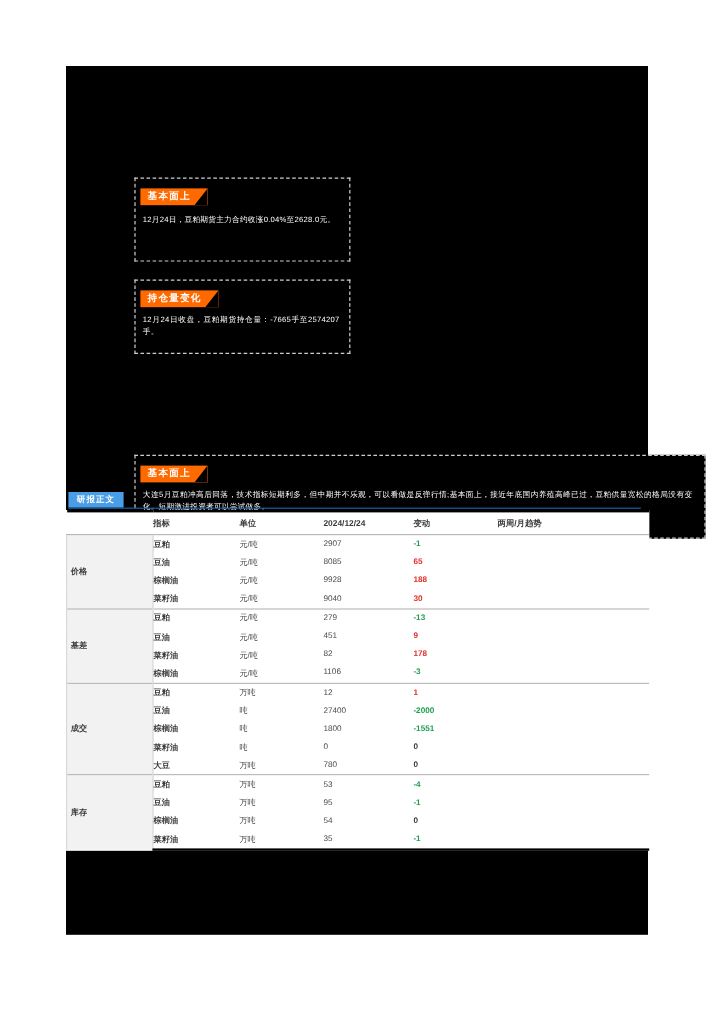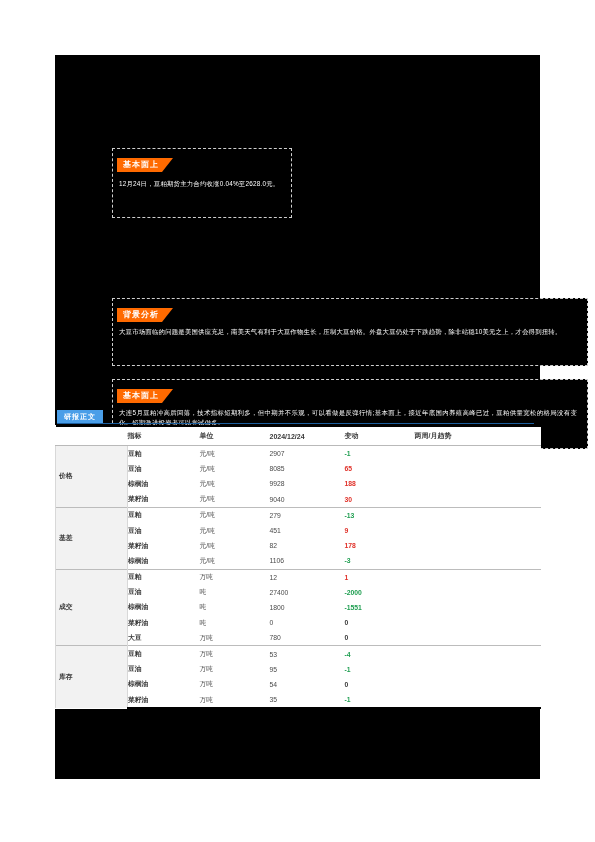--- a/index.html
+++ b/index.html
@@ -181,27 +181,27 @@
 
   <div id="report-canvas">
 
     <div class="section-block" id="block-market">
       <div class="badge-wrap">
         <span class="badge">基本面上</span>
       </div>
       <div class="section-body">12月24日，豆粕期货主力合约收涨0.04%至2628.0元。</div>
     </div>
 
-
-    <div class="section-block" id="block-analysis">
+    <div class="section-block" id="block-position">
       <div class="badge-wrap">
-        <span class="badge">背景分析</span>
+        <span class="badge">持仓量变化</span>
       </div>
-      <div class="section-body">大豆市场面临的问题是美国供应充足，南美天气有利于大豆作物生长，压制大豆价格。外盘大豆仍处于下跌趋势，除非站稳10美元之上，才会得到扭转。</div>
+      <div class="section-body">12月24日收盘，豆粕期货持仓量：-7665手至2574207手。</div>
     </div>
+
 
     <div class="section-block" id="block-outlook">
       <div class="badge-wrap">
         <span class="badge">基本面上</span>
       </div>
       <div class="section-body">大连5月豆粕冲高后回落，技术指标短期利多，但中期并不乐观，可以看做是反弹行情;基本面上，接近年底国内养殖高峰已过，豆粕供量宽松的格局没有变化。短期激进投资者可以尝试做多。</div>
     </div>
 
   </div>
 

